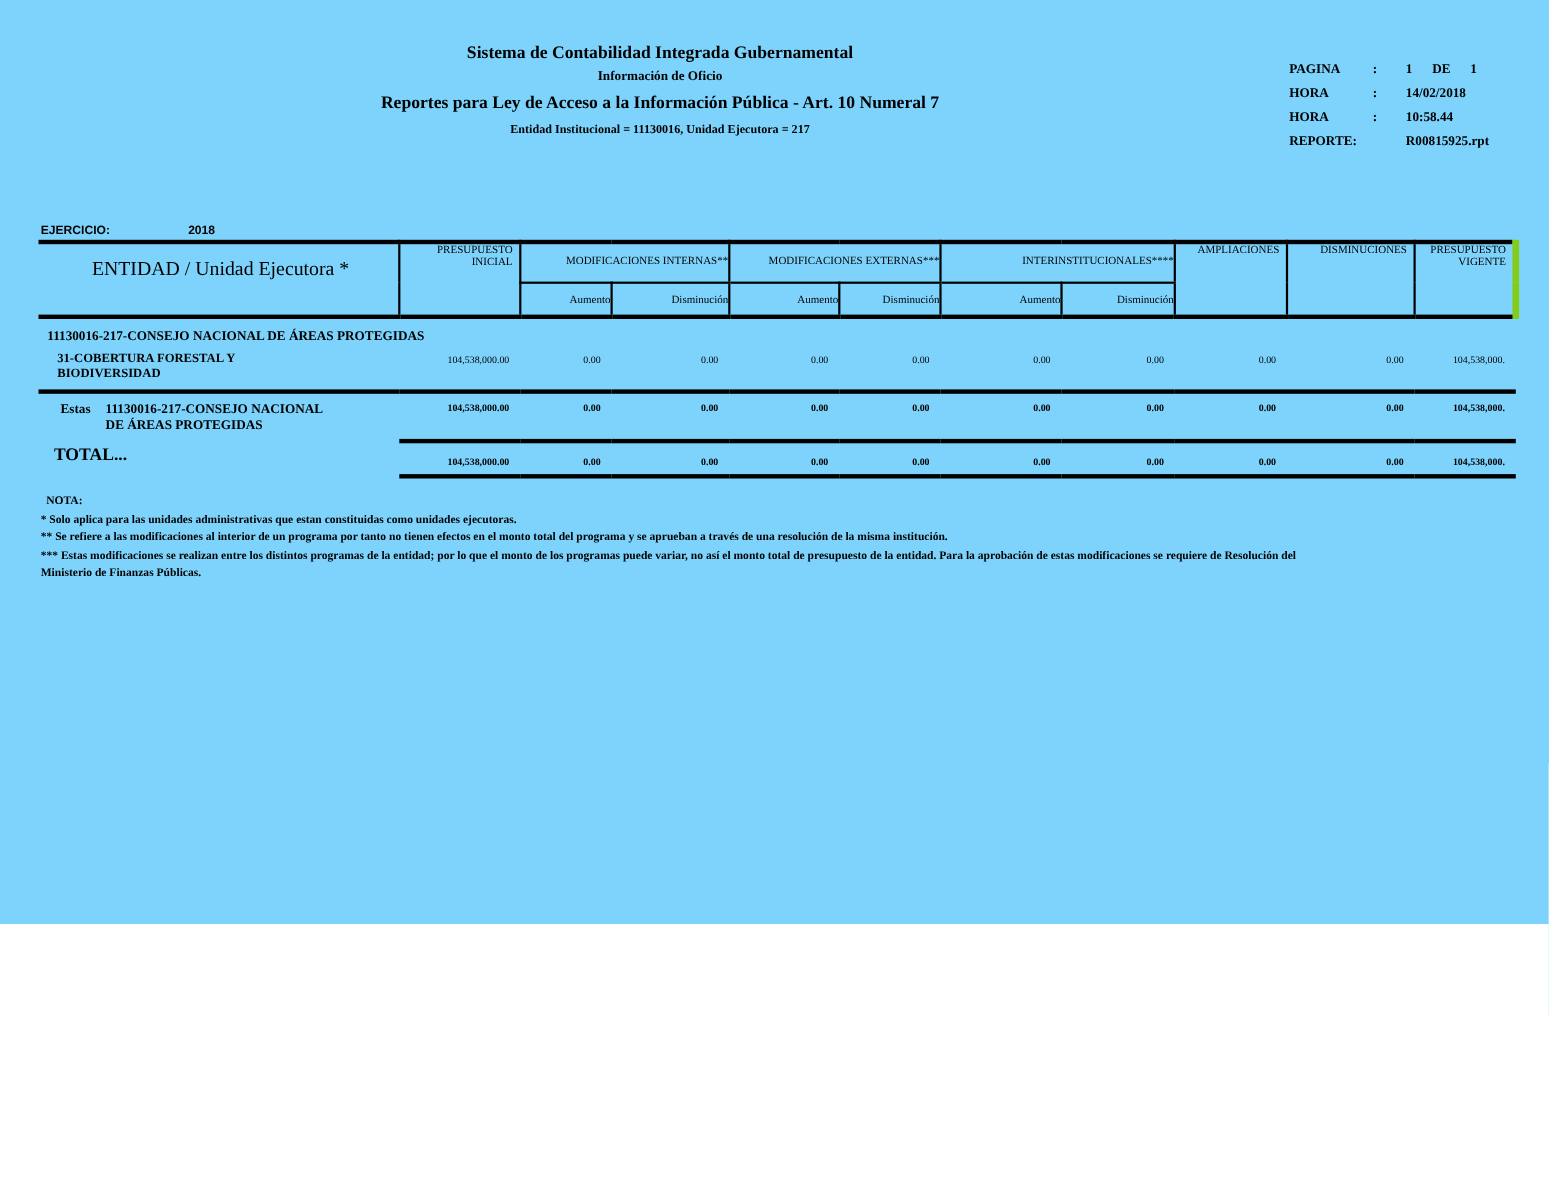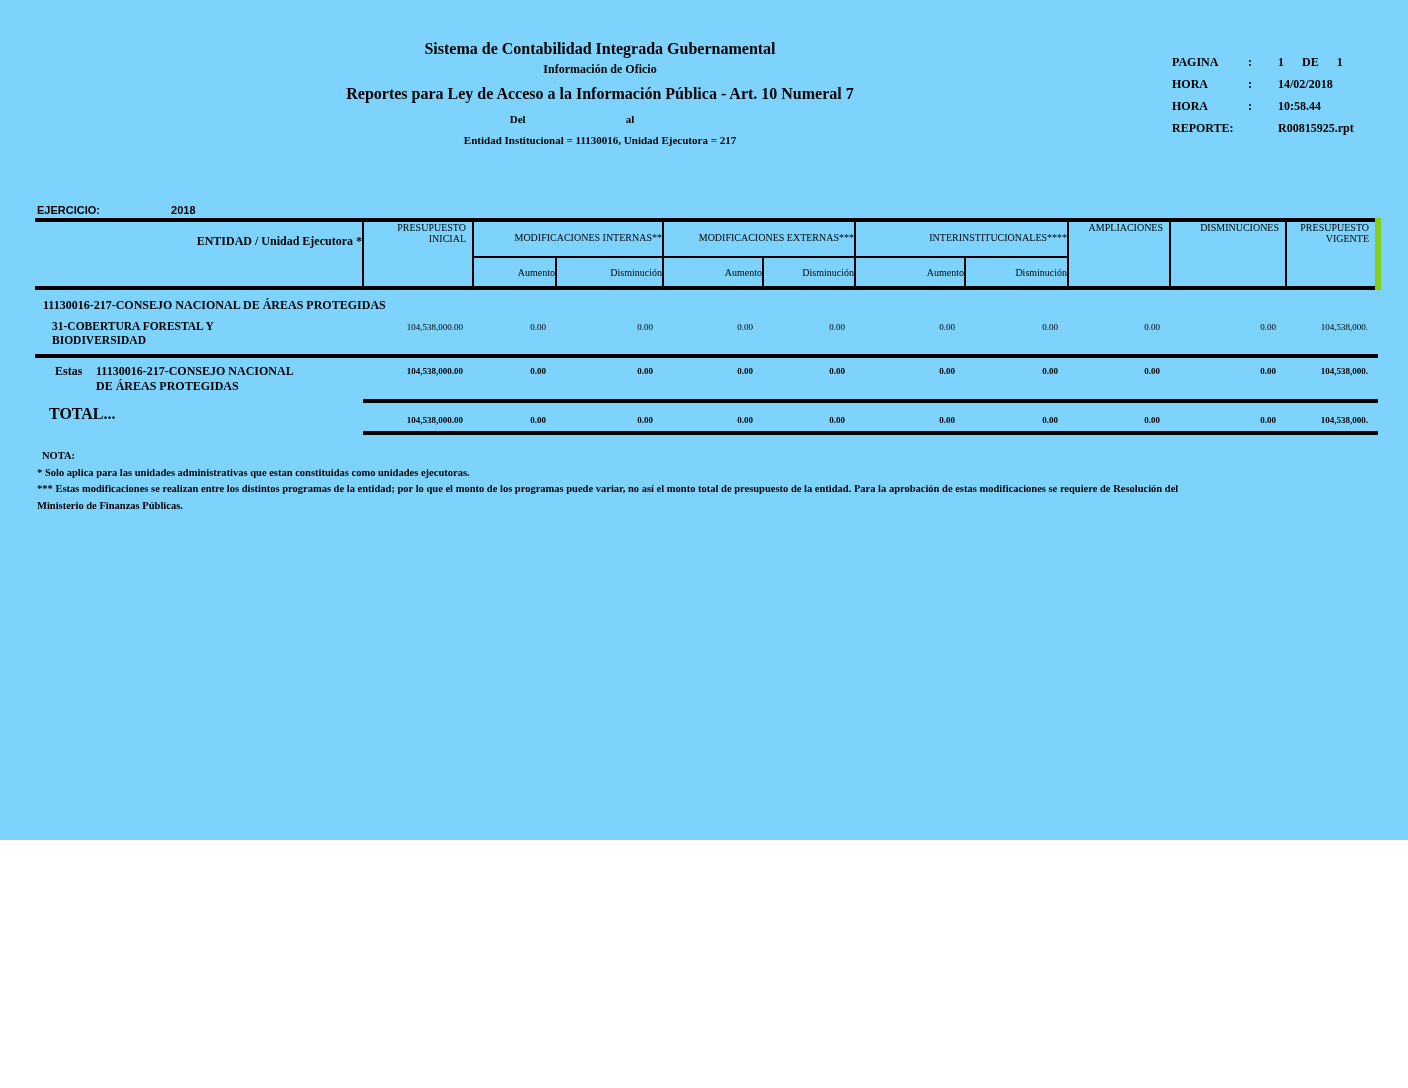--- a/index.html
+++ b/index.html
@@ -39,21 +39,21 @@
               border-collapse:collapse; table-layout:fixed;
               border-top:4px solid #000; }
   table.rpt th, table.rpt td { vertical-align:top; }
 
   thead th { font-weight:normal; font-size:10px; text-align:right; }
   thead th.vline { border-left:2px solid #000; }
   thead th.rline { border-right:6px solid #84cc16; }
   thead th.bot   { border-bottom:4px solid #000; }
   thead th.group { border-bottom:2px solid #000; height:37px; padding-top:10px; }
   thead tr.sub th { height:31px; padding-top:9px; }
-  th.entidad-h { text-align:right; font-size:12px; font-weight:bold; padding:12px 0 0 4px; }
+  th.entidad-h { text-align:center; font-size:18px; font-weight:normal; padding:12px 0 0 4px; }
   th.mid { vertical-align:middle; padding:0 6px; }
 
   tbody td { font-size:9px; }
   td.num { text-align:right; padding-right:10px; }
   tr.group-row td { font-weight:bold; font-size:12px; padding:8px 0 2px 8px; height:26px; }
   tr.program-row td { border-bottom:4px solid #000;margin-top:10px; }
   tr.program-row td.name { font-weight:bold; font-size:11.5px; padding:4px 0 6px 17px; }
   tr.program-row td.name .nm { display:block; width:185px; line-height:1.25; }
   tr.program-row td.num { padding-top:7px; }
   tr.total-row td.num, tr.grand-row td.num { font-weight:bold; border-bottom:4px solid #000; }
@@ -72,23 +72,20 @@
 </style>
 </head>
 <body>
 
 <div class="page">
 
   <div class="report-header">
     <div class="rh-title1">Sistema de Contabilidad Integrada Gubernamental</div>
     <div class="rh-title2">Información de Oficio</div>
     <div class="rh-title3">Reportes para Ley de Acceso a la Información Pública - Art. 10 Numeral 7</div>
-    <div class="rh-dates">
-      <span>Del</span><span class="gap"></span><span>al</span>
-    </div>
     <div class="rh-entity">Entidad Institucional = 11130016, Unidad Ejecutora = 217</div>
   </div>
 
   <div class="meta">
     <div class="meta-row">
       <span>PAGINA</span>
       <span>:</span>
       <span class="val"><span>1</span><span class="pg-sp"></span><span>DE</span><span class="pg-sp"></span><span>1</span></span>
     </div>
     <div class="meta-row">
@@ -196,16 +193,17 @@
         <td class="num">0.00</td>
         <td class="num">0.00</td>
         <td class="num">104,538,000.</td>
       </tr>
     </tbody>
   </table>
 
   <div class="notes">
     <div class="nt">NOTA:</div>
     <div>* Solo aplica para las unidades administrativas que estan constituidas como unidades ejecutoras.</div>
+    <div>** Se refiere a las modificaciones al interior de un programa por tanto no tienen efectos en el monto total del programa y se aprueban a través de una resolución de la misma institución.</div>
     <div>*** Estas modificaciones se realizan entre los distintos programas de la entidad; por lo que el monto de los programas puede variar, no así el monto total de presupuesto de la entidad. Para la aprobación de estas modificaciones se requiere de Resolución del Ministerio de Finanzas Públicas.</div>
   </div>
 
 </div>
 
 </body></html>

